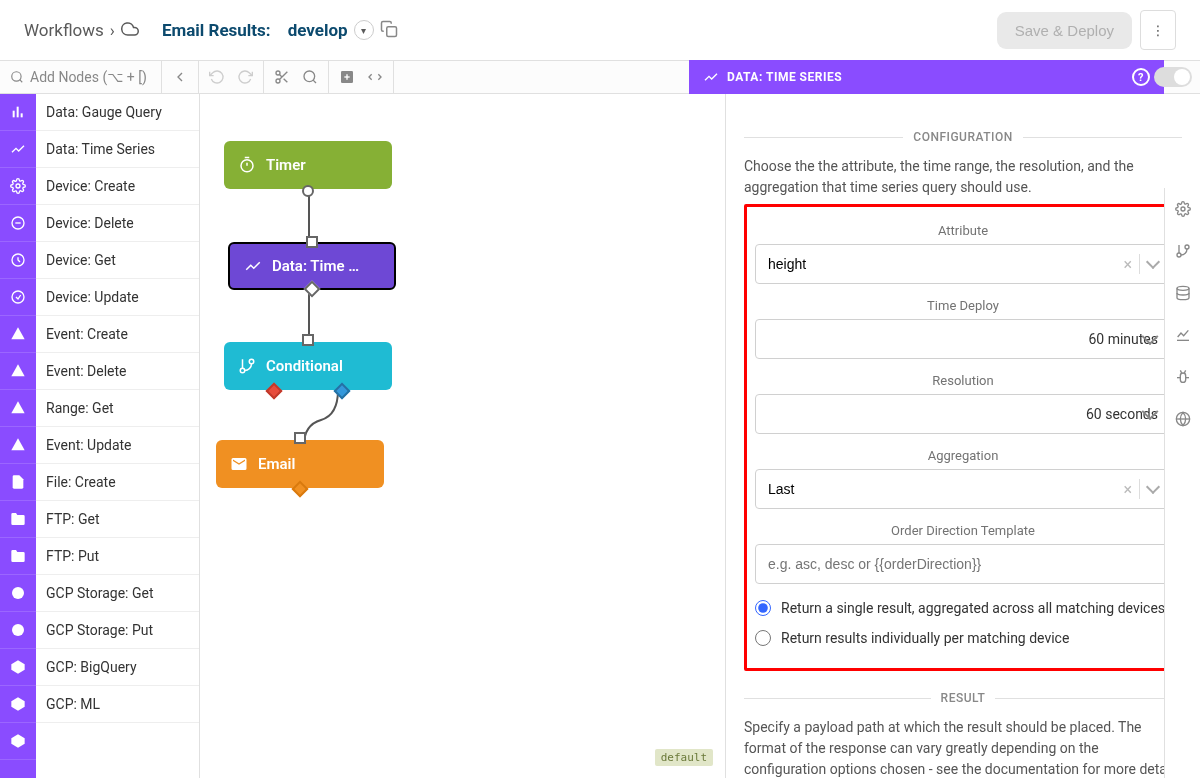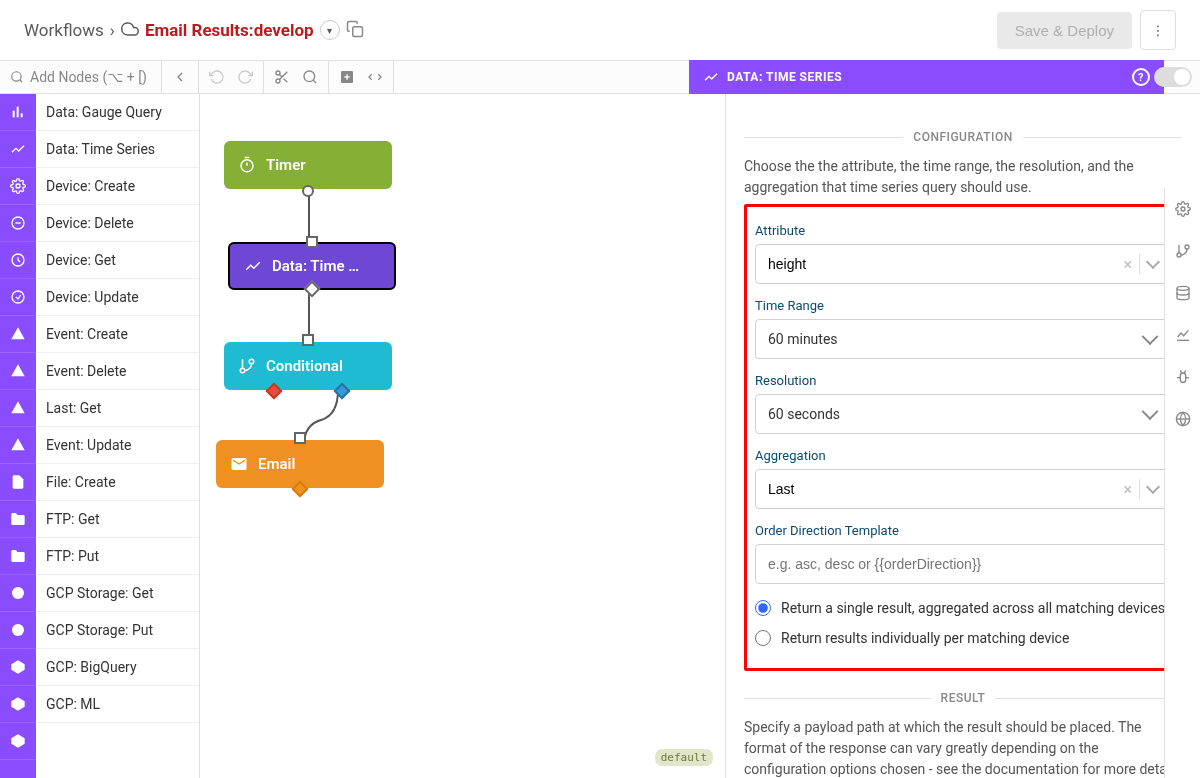--- a/index.html
+++ b/index.html
@@ -2,25 +2,25 @@
 <html><head>
 <meta charset="utf-8">
 <style>
 * { box-sizing: border-box; margin: 0; padding: 0; }
 body { font-family: -apple-system, BlinkMacSystemFont, "Segoe UI", Roboto, sans-serif; font-size: 14px; color: #333; background: #fff; overflow: hidden; }
 
 
 .header { height: 60px; display: flex; align-items: center; padding: 0 24px; border-bottom: 0px solid #eee; }
 .breadcrumb { display: flex; gap: 6px; color: #5a5a5a; font-size: 17px; }
 .breadcrumb .cloud-icon { width: 18px; height: 18px; }
-.breadcrumb b { color: #b91c1c; font-weight: 700; }
+.breadcrumb b { color: #0c4a6e; font-weight: 700; margin-left: 17px; }
 .breadcrumb .caret-btn { width: 20px; height: 20px; border: 1px solid #ccc; border-radius: 50%; display: inline-flex; align-items: center; justify-content: center; font-size: 10px; }
 .breadcrumb .copy-btn { width: 18px; height: 18px; color: #888; }
 .header-spacer { flex: 1; }
-.btn-save { background: #e9e9e9; color: #b0b0b0; border: none; padding: 10px 18px; border-radius: 4px; font-size: 15px; font-weight: 500; margin-right: 8px; }
+.btn-save { background: #e9e9e9; color: #b0b0b0; border: none; padding: 10px 18px; border-radius: 9px; font-size: 15px; font-weight: 500; margin-right: 8px; }
 .btn-menu { width: 36px; height: 40px; border: 1px solid #ddd; border-radius: 4px; background: #fff; display: flex; align-items: center; justify-content: center; color: #555; }
 
 
 .toolbar { height: 34px; display: flex; align-items: center; border-top: 1px solid #e0e0e0; border-bottom: 1px solid #e0e0e0; background: #fcfcfc; }
 .add-nodes { height: 100%; border-right: 1px solid #e0e0e0; width: 162px; display: flex; align-items: center; padding: 0 10px; color: #888; font-size: 14px; gap: 6px; }
 .tool-seg { display: flex; align-items: center; height: 100%; padding: 0 10px; gap: 12px; border-right: 1px solid #e0e0e0; }
 .tool-seg .ico { color: #888; display: flex; width: 16px; height: 16px; }
 .tool-seg .ico.faded { opacity: 0.4; }
 .toolbar-spacer { flex: 1; }
 .toggle-pill { width: 38px; height: 20px; border-radius: 10px; background: #ddd; position: relative; display: inline-block; margin-right: 8px; }
@@ -44,34 +44,34 @@
 .node-timer { background: #86b035; top: 47px; left: 24px; }
 .node-data { background: #6e48d5; top: 148px; left: 28px; border: 2px solid #000; }
 .node-cond { background: #1fbbd3; top: 248px; left: 24px; }
 .node-email { background: #f09022; top: 346px; left: 16px; }
 .port { position: absolute; width: 12px; height: 12px; background: #fff; border: 2px solid #666; }
 .port.circle { border-radius: 50%; }
 .port.diamond { transform: rotate(45deg); }
 .port.diamond.red { background: #e74c3c; border-color: #c0392b; }
 .port.diamond.blue { background: #3498db; border-color: #2471a3; }
 svg.connector { position: absolute; overflow: visible; pointer-events: none; }
-.default-badge { position: absolute; bottom: 12px; right: 12px; font-family: monospace; font-size: 11px; background: #e1e6c8; color: #6b7a3a; padding: 2px 6px; border-radius: 7px; }
+.default-badge { position: absolute; bottom: 12px; right: 12px; font-family: monospace; font-size: 11px; background: #e1e6c8; color: #6b7a3a; padding: 2px 6px; border-radius: 2px; }
 
 
 .config-panel { width: 475px; border-left: 1px solid #e0e0e0; display: flex; flex-direction: column; overflow: hidden; background: #fff; }
 .config-header { height: 34px; background: #8a4cff; color: #fff; display: flex; align-items: center; padding: 0 14px; font-weight: 700; font-size: 12px; letter-spacing: 0.5px; position: absolute; top: 60px; right: 36px; width: 475px; }
 .config-header .help { margin-left: auto; width: 18px; height: 18px; border: 2px solid #fff; border-radius: 50%; display: flex; align-items: center; justify-content: center; font-size: 11px; }
 .config-body { flex: 1; overflow-y: auto; padding: 16px 18px; }
 .section-title-wrap { display: flex; align-items: center; margin: 20px 0 12px; gap: 10px; }
 .section-title-wrap .line { flex: 1; height: 1px; background: #e0e0e0; }
 .section-title-wrap .title { font-size: 12px; color: #888; font-weight: 500; letter-spacing: 0.5px; }
 .config-body p.desc { font-size: 14px; color: #555; line-height: 1.5; margin-bottom: 4px; }
 .field-group { margin-top: 14px; }
-.field-label { font-size: 13px; color: #0c4a6e; margin-bottom: 6px; display: block; }
-.field-input { width: 100%; height: 40px; border: 1px solid #d0d0d0; border-radius: 4px; padding: 0 12px; font-size: 14px; color: #333; background: #fff; display: flex; align-items: center; position: relative; }
+.field-label { font-size: 13px; color: #737373; margin-bottom: 6px; display: block; text-align: center; }
+.field-input { width: 100%; height: 40px; border: 1px solid #d0d0d0; border-radius: 4px; padding: 0 12px; font-size: 14px; color: #333; background: #fff; display: flex; align-items: center; position: relative; justify-content: flex-end; }
 .field-input input { border: none; outline: none; flex: 1; font-size: 14px; background: transparent; }
 .field-input.select::after { content: ""; position: absolute; right: 14px; top: 50%; transform: translateY(-50%); width: 10px; height: 10px; border-right: 2px solid #888; border-bottom: 2px solid #888; transform: translateY(-70%) rotate(45deg); }
 .field-input.combo { padding-right: 60px; }
 .field-input.combo .clear { position: absolute; right: 38px; color: #bbb; font-size: 16px; }
 .field-input.combo .sep { position: absolute; right: 30px; width: 1px; height: 20px; background: #ddd; }
 .field-input.combo::after { content: ""; position: absolute; right: 12px; top: 50%; width: 8px; height: 8px; border-right: 2px solid #aaa; border-bottom: 2px solid #aaa; transform: translateY(-70%) rotate(45deg); }
 .radio-group { margin-top: 16px; }
 .radio-row { display: flex; align-items: center; gap: 10px; margin-bottom: 14px; font-size: 14px; color: #333; }
 .radio-row input[type=radio] { width: 16px; height: 16px; accent-color: #3366ff; }
 .highlight-box { border: 3px solid #ff0000; border-radius: 2px; padding: 2px 8px 8px; margin-top: 6px; }
@@ -279,21 +279,21 @@
     </div>
     <div class="palette-list">
       <div class="pl-item">Data: Gauge Query</div>
       <div class="pl-item">Data: Time Series</div>
       <div class="pl-item">Device: Create</div>
       <div class="pl-item">Device: Delete</div>
       <div class="pl-item">Device: Get</div>
       <div class="pl-item">Device: Update</div>
       <div class="pl-item">Event: Create</div>
       <div class="pl-item">Event: Delete</div>
-      <div class="pl-item">Last: Get</div>
+      <div class="pl-item">Range: Get</div>
       <div class="pl-item">Event: Update</div>
       <div class="pl-item">File: Create</div>
       <div class="pl-item">FTP: Get</div>
       <div class="pl-item">FTP: Put</div>
       <div class="pl-item">GCP Storage: Get</div>
       <div class="pl-item">GCP Storage: Put</div>
       <div class="pl-item">GCP: BigQuery</div>
       <div class="pl-item">GCP: ML</div>
     </div>
   </div>
@@ -364,21 +364,21 @@
       <div class="highlight-box">
         <div class="field-group">
           <label class="field-label">Attribute</label>
           <div class="field-input combo">
             <input value="height" style="">
             <span class="clear">×</span>
             <span class="sep"></span>
           </div>
         </div>
         <div class="field-group">
-          <label class="field-label">Time Range</label>
+          <label class="field-label">Time Deploy</label>
           <div class="field-input select">
             <span>60 minutes</span>
           </div>
         </div>
         <div class="field-group">
           <label class="field-label">Resolution</label>
           <div class="field-input select">
             <span>60 seconds</span>
           </div>
         </div>

